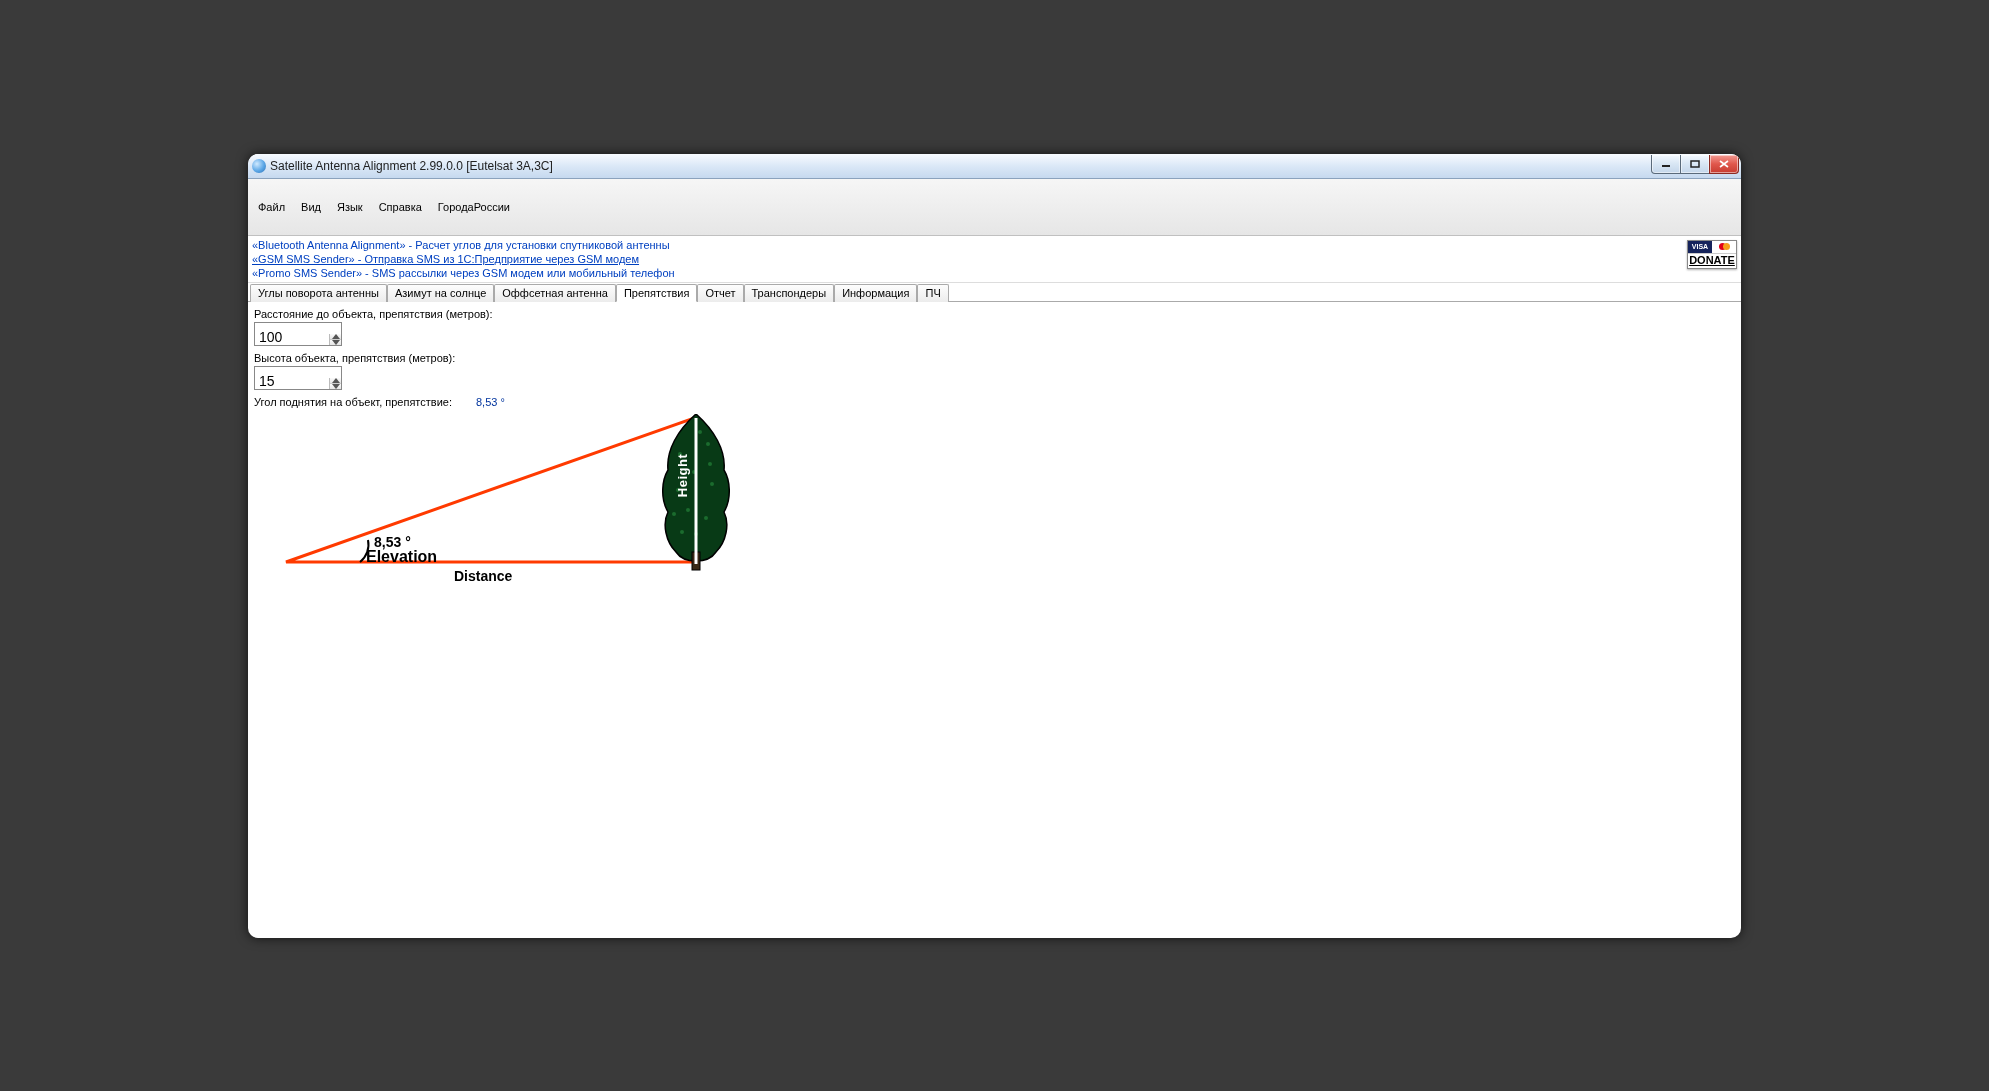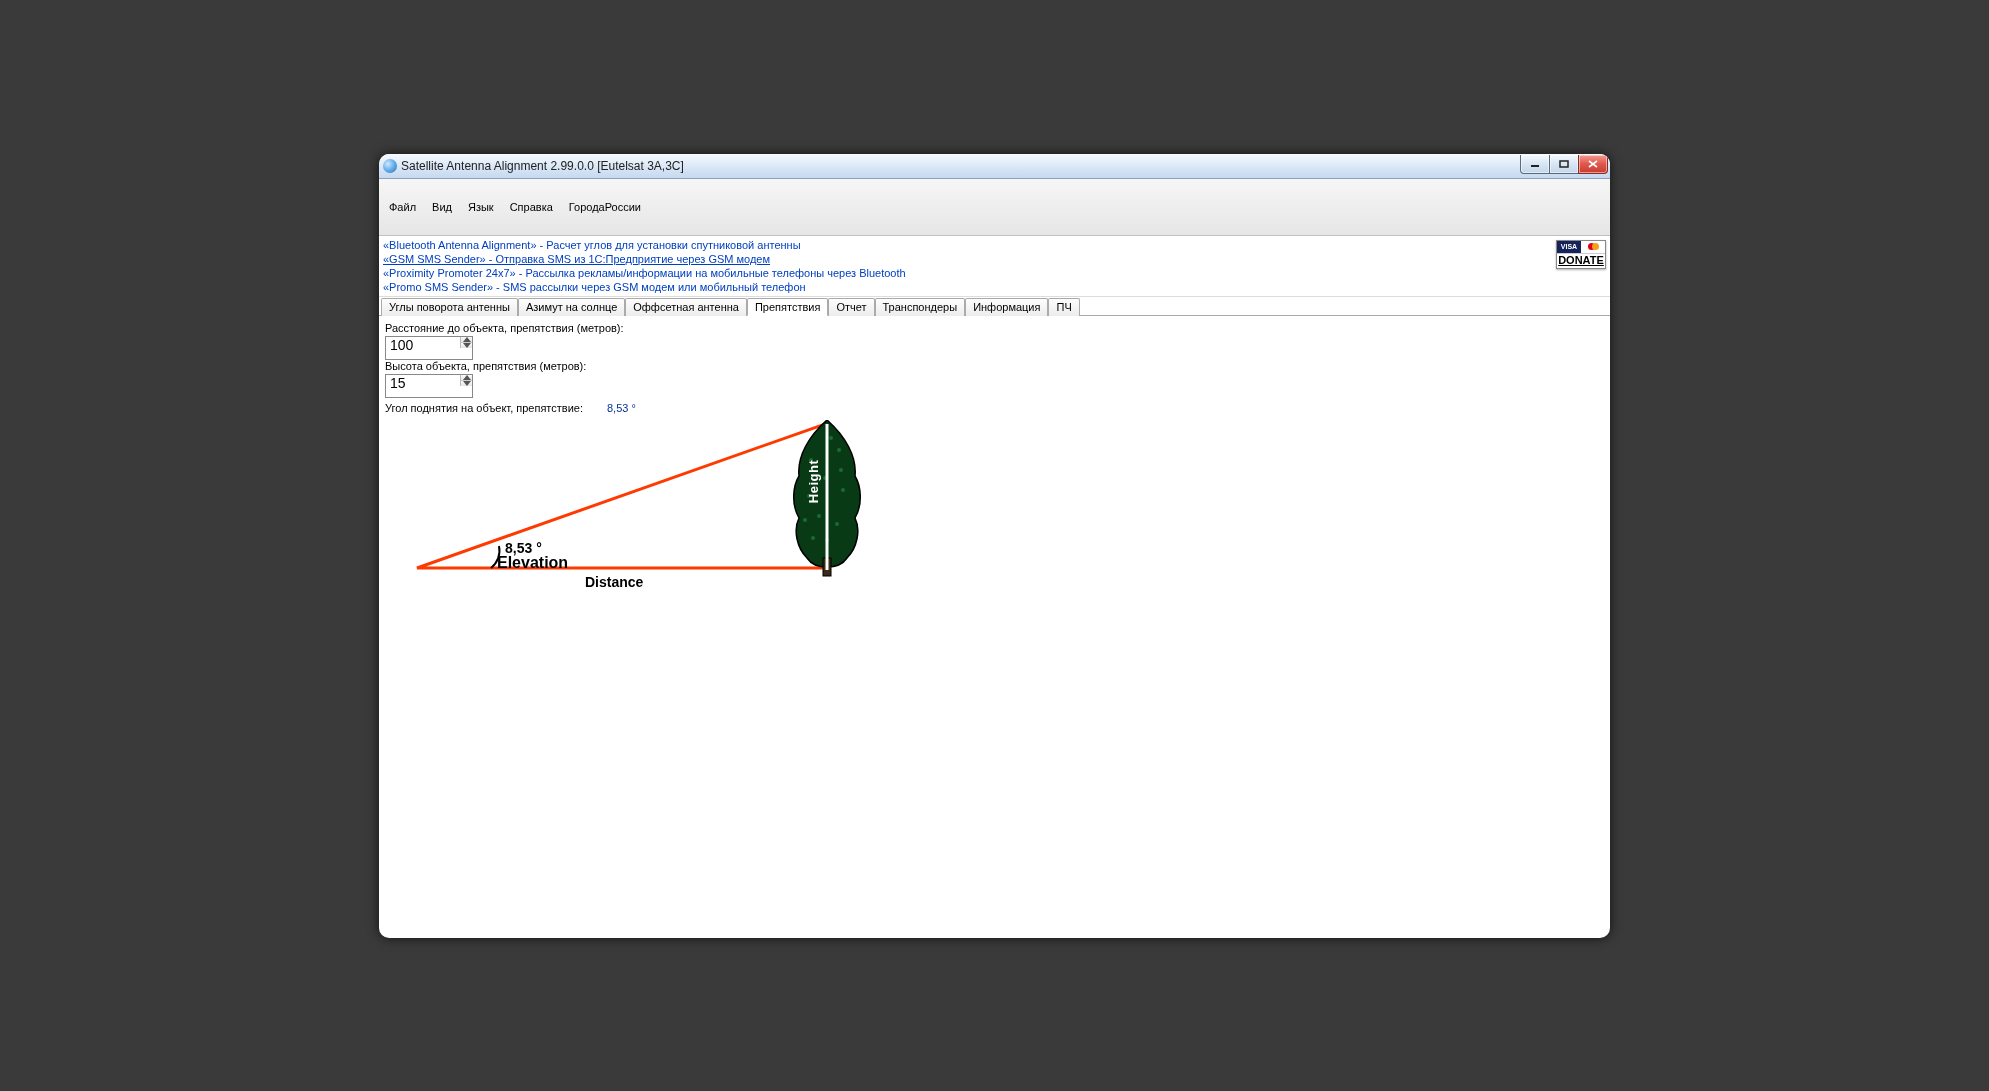--- a/index.html
+++ b/index.html
@@ -1,18 +1,18 @@
 <!DOCTYPE html>
 <html><head>
 <meta charset="utf-8">
 <style>
   html,body{margin:0;padding:0;height:100%;}
   body{background:#3a3a3a;font-family:"Segoe UI",Tahoma,Arial,sans-serif;font-size:11px;color:#000;
        display:flex;align-items:center;justify-content:center;}
-  .stage{width:1231px;height:784px;border-radius:10px;overflow:hidden;
+  .stage{width:1493px;height:784px;border-radius:10px;overflow:hidden;
          box-shadow:0 0 12px rgba(0,0,0,.7);position:relative;background:#fff;}
   
   .titlebar{height:24px;background:linear-gradient(#f8fbff,#dbe8f7 50%,#c6d9ef);
             border-bottom:1px solid #8ba2bd;display:flex;align-items:center;padding:0 4px;
             position:relative;}
   .titlebar .appicon{width:14px;height:14px;border-radius:50%;
       background:radial-gradient(circle at 35% 35%,#cfe9ff 0%,#5aa6e6 55%,#2a6db2 100%);
       margin-right:4px;flex:0 0 auto;}
   .titlebar .title{font-size:12px;color:#222;}
   .winbtns{position:absolute;right:2px;top:1px;display:flex;}
@@ -45,22 +45,22 @@
   
   .tabs{display:flex;padding-left:2px;background:#fff;}
   .tab{border:1px solid #aaa;border-bottom:none;background:linear-gradient(#fdfdfd,#ececec);
        padding:2px 7px;font-size:11px;color:#000;margin-right:0px;position:relative;
        top:1px;border-radius:2px 2px 0 0;cursor:default;}
   .tab.active{background:#fff;border-bottom:1px solid #fff;z-index:2;font-weight:normal;}
   .tabline{border-top:1px solid #aaa;margin-top:0;}
   
   .content{padding:6px 6px;position:relative;}
   .lbl{font-size:11px;color:#000;margin-bottom:2px;}
-  .spinwrap{display:flex;align-items:flex-start;width:86px;border:1px solid #888;height:22px;
-            background:#fff;margin-bottom:0;}
+  .spinwrap{display:flex;align-items:flex-end;width:86px;border:1px solid #888;height:22px;
+            background:#fff;margin-bottom:6px;}
   .spinwrap input{border:none;outline:none;width:66px;font-size:14px;padding:0 4px;font-family:inherit;}
   .spinbtns{width:16px;display:flex;flex-direction:column;border-left:1px solid #bbb;}
   .spinbtns button{flex:1;border:0;background:linear-gradient(#fbfbfb,#e5e5e5);padding:0;
                    display:flex;align-items:center;justify-content:center;cursor:pointer;}
   .spinbtns button:first-child{border-bottom:1px solid #ccc;}
   .spinbtns svg{display:block;}
   .result{display:flex;font-size:11px;margin-top:4px;}
   .result .val{color:#00349e;margin-left:24px;}
   
   .diagram{position:relative;width:480px;height:180px;margin-top:4px;margin-left:30px;}
@@ -105,21 +105,20 @@
     <span class="item">Файл</span>
     <span class="item">Вид</span>
     <span class="item">Язык</span>
     <span class="item">Справка</span>
     <span class="item">ГородаРоссии</span>
   </div>
 
   <div class="linksbar">
     <a href="#">«Bluetooth Antenna Alignment» - Расчет углов для установки спутниковой антенны</a>
     <a href="#" class="un">«GSM SMS Sender» - Отправка SMS из 1С:Предприятие через GSM модем</a>
-    <a href="#">«Proximity Promoter 24x7» - Рассылка рекламы/информации на мобильные телефоны через Bluetooth</a>
     <a href="#">«Promo SMS Sender» - SMS рассылки через GSM модем или мобильный телефон</a>
     <div class="donate">
       <div class="cards">
         <span class="visa">VISA</span>
         <span class="mc">
             <i class="r"></i>
             <i class="y"></i>
           </span>
       </div>
       <div class="lbl">DONATE</div>

